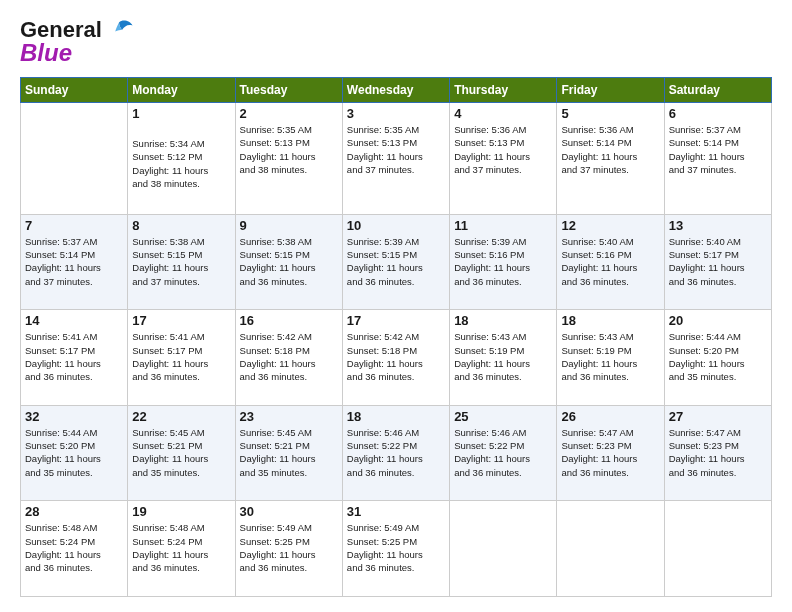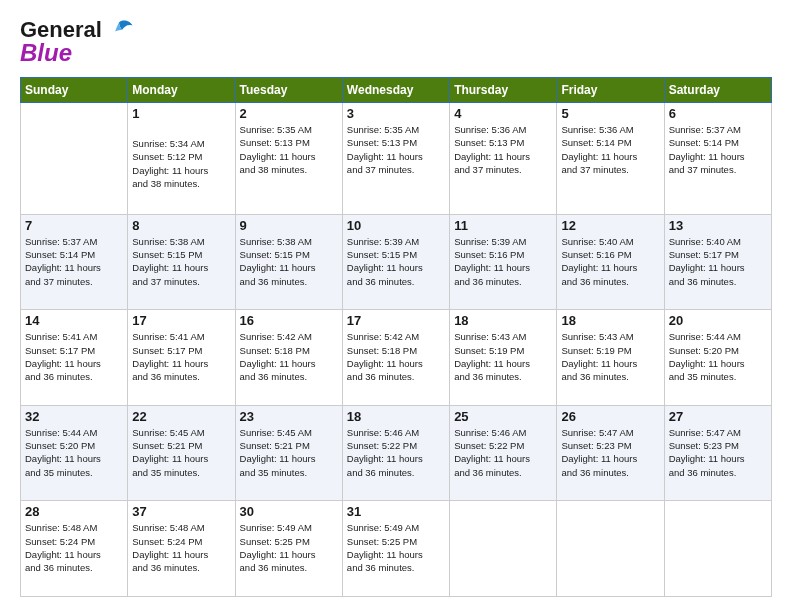--- a/index.html
+++ b/index.html
@@ -325,21 +325,21 @@
         </tr>
         <tr>
           <td>
             <span class="day-num">28</span>
             <div class="day-info" style="white-space: pre-line;">Sunrise: 5:48 AM
 Sunset: 5:24 PM
 Daylight: 11 hours
 and 36 minutes.</div>
           </td>
           <td>
-            <span class="day-num">37</span>
+            <span class="day-num">19</span>
             <div class="day-info" style="white-space: pre-line;">Sunrise: 5:48 AM
 Sunset: 5:24 PM
 Daylight: 11 hours
 and 36 minutes.</div>
           </td>
           <td>
             <span class="day-num">30</span>
             <div class="day-info" style="white-space: pre-line;">Sunrise: 5:49 AM
 Sunset: 5:25 PM
 Daylight: 11 hours

